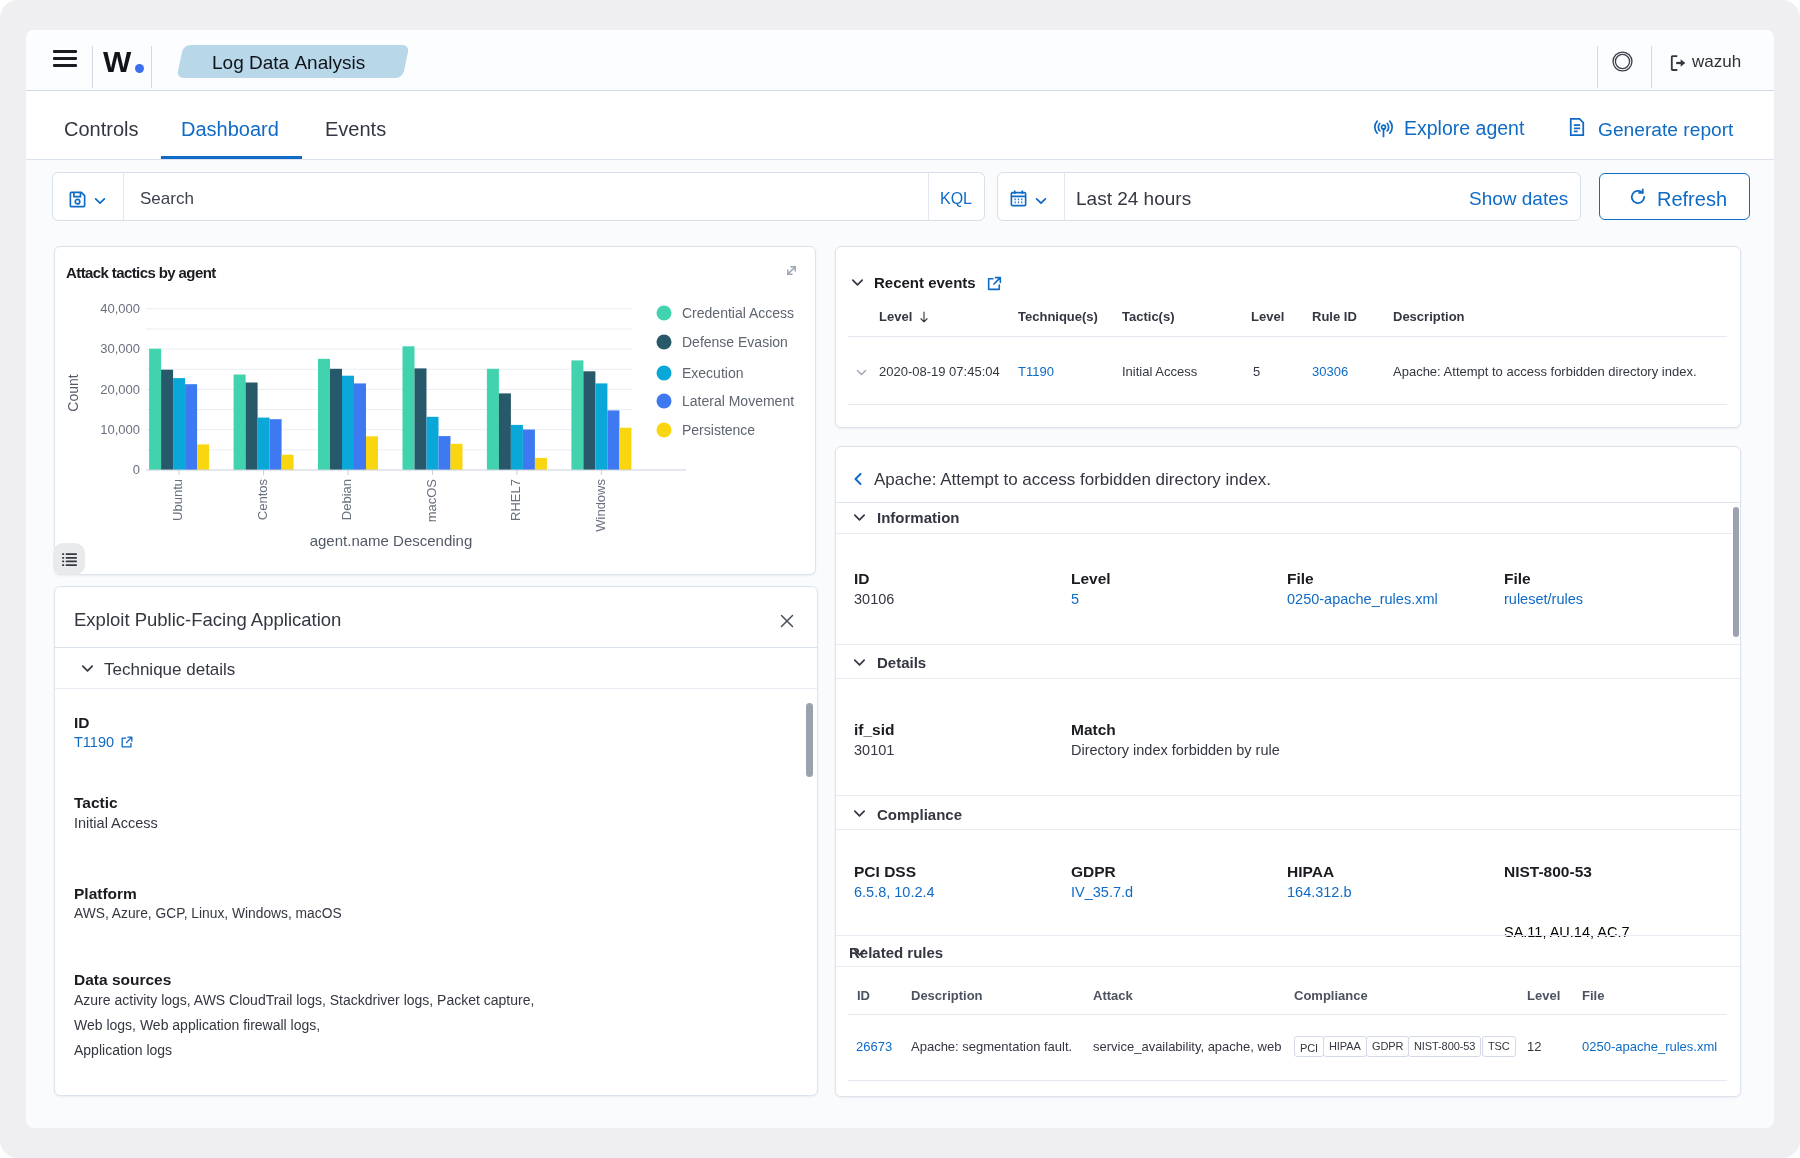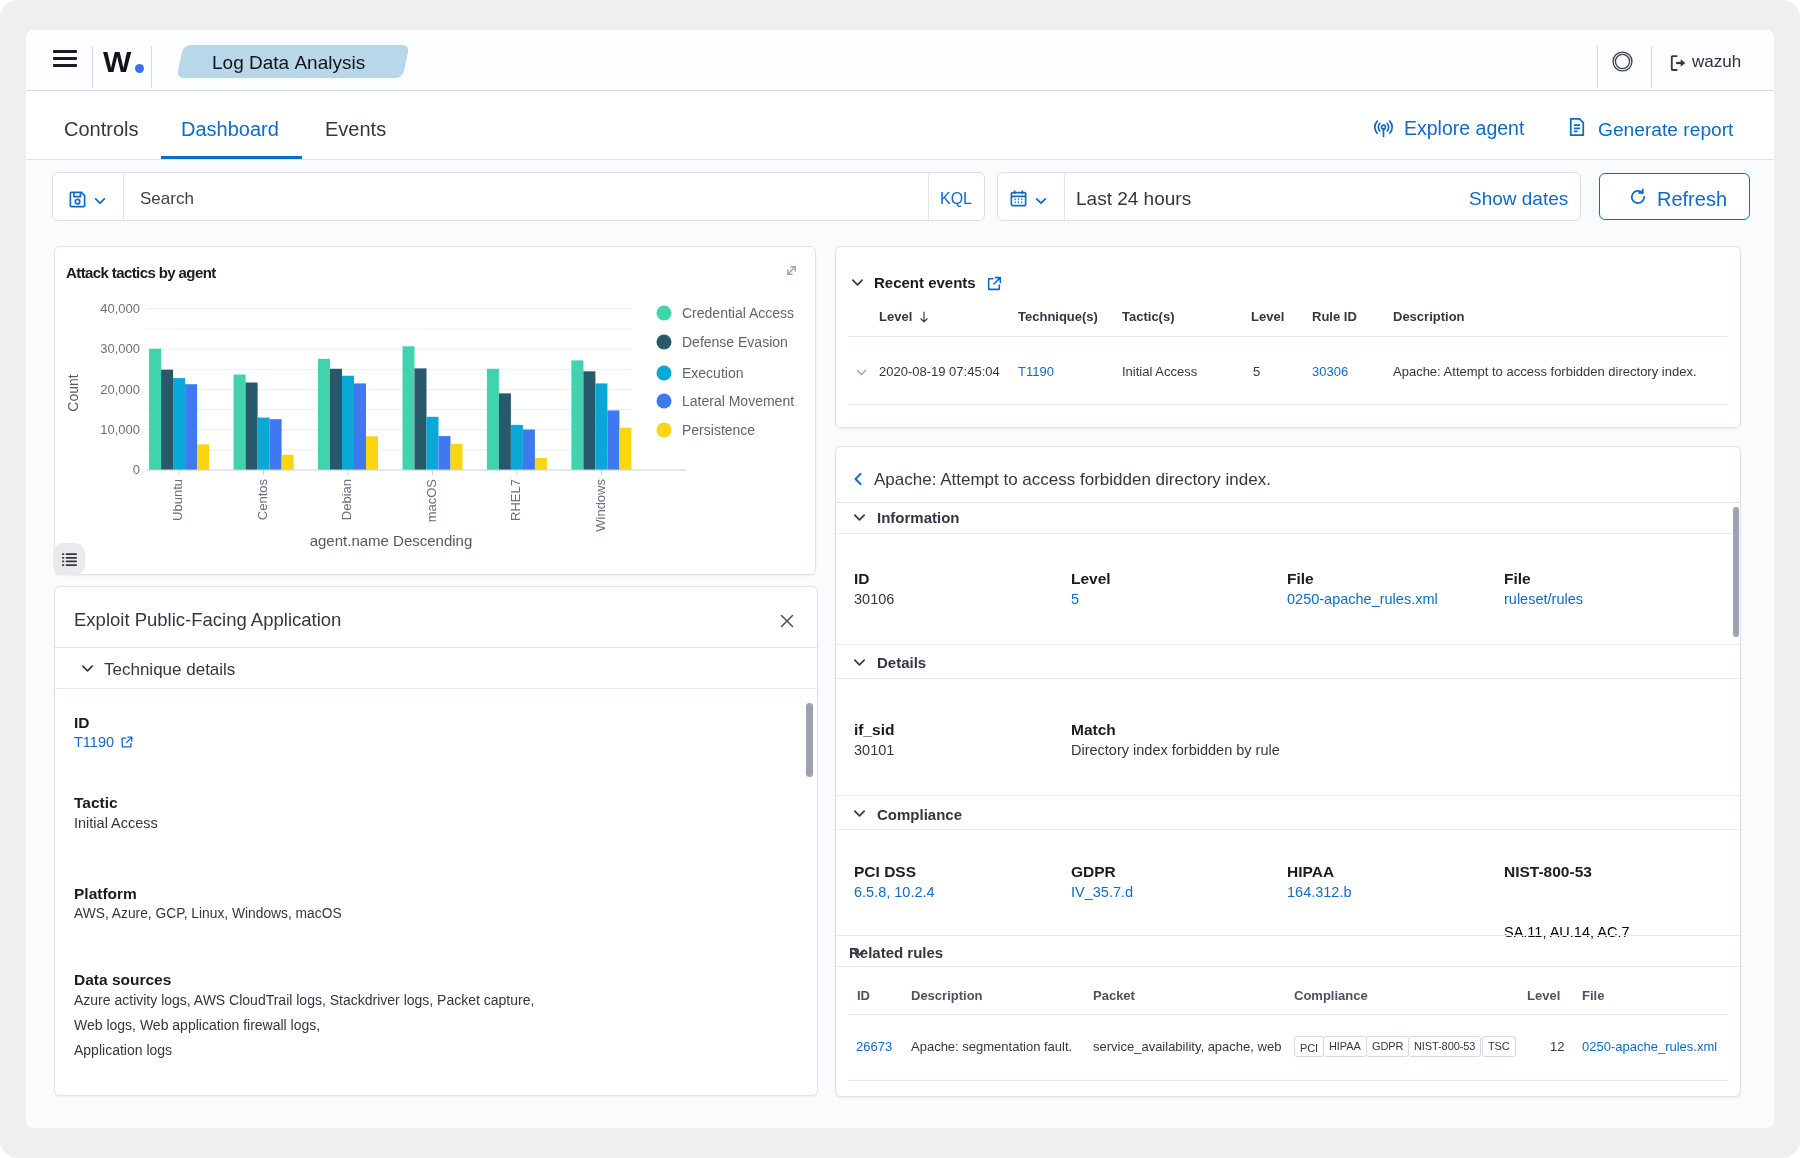--- a/index.html
+++ b/index.html
@@ -266,28 +266,28 @@
 <div style="position:absolute;left:1504px;top:863.7px;font-size:15.5px;font-weight:700;color:#1a1c21;line-height:1;white-space:nowrap;">NIST-800-53</div>
 <div style="position:absolute;left:1504px;top:885.2px;font-size:14.5px;font-weight:400;color:#000000;line-height:1;white-space:nowrap;margin-top:40px;">SA.11, AU.14, AC.7</div>
 <div style="position:absolute;left:836px;top:935px;width:904px;height:1px;background:#e8edf3"></div>
 <svg style="position:absolute;left:852px;top:945px" width="15" height="15" viewBox="0 0 16 16" fill="none" stroke="#343741" stroke-width="1.8" stroke-linecap="round" stroke-linejoin="round">
     <path d="M3 5.5 8 10.5 13 5.5"></path>
   </svg>
 <div style="position:absolute;left:849px;top:944.5px;font-size:15px;font-weight:600;color:#343741;line-height:1;white-space:nowrap;">Related rules</div>
 <div style="position:absolute;left:836px;top:966px;width:904px;height:1px;background:#e8edf3"></div>
 <div style="position:absolute;left:857px;top:989.4px;font-size:13px;font-weight:600;color:#4c5260;line-height:1;white-space:nowrap;">ID</div>
 <div style="position:absolute;left:911px;top:989.4px;font-size:13px;font-weight:600;color:#4c5260;line-height:1;white-space:nowrap;">Description</div>
-<div style="position:absolute;left:1093px;top:989.4px;font-size:13px;font-weight:600;color:#4c5260;line-height:1;white-space:nowrap;">Packet</div>
+<div style="position:absolute;left:1093px;top:989.4px;font-size:13px;font-weight:600;color:#4c5260;line-height:1;white-space:nowrap;">Attack</div>
 <div style="position:absolute;left:1294px;top:989.4px;font-size:13px;font-weight:600;color:#4c5260;line-height:1;white-space:nowrap;">Compliance</div>
 <div style="position:absolute;left:1527px;top:989.4px;font-size:13px;font-weight:600;color:#4c5260;line-height:1;white-space:nowrap;">Level</div>
 <div style="position:absolute;left:1582px;top:989.4px;font-size:13px;font-weight:600;color:#4c5260;line-height:1;white-space:nowrap;">File</div>
 <div style="position:absolute;left:848px;top:1014px;width:879px;height:1px;background:#e4e9f0"></div>
 <div style="position:absolute;left:856px;top:1039.9px;font-size:13px;font-weight:400;color:#0f6bc5;line-height:1;white-space:nowrap;">26673</div>
 <div style="position:absolute;left:911px;top:1039.9px;font-size:13px;font-weight:400;color:#343741;line-height:1;white-space:nowrap;">Apache: segmentation fault.</div>
 <div style="position:absolute;left:1093px;top:1039.9px;font-size:13px;font-weight:400;color:#343741;line-height:1;white-space:nowrap;">service_availability, apache, web</div>
 <div style="position:absolute;left:1294px;top:1035.5px;height:21px;border:1px solid #d3dae6;border-radius:3px;background:#fff;font-size:11px;letter-spacing:-0.1px;color:#343741;line-height:19px;padding:2px 5px;white-space:nowrap">PCI</div>
 <div style="position:absolute;left:1323px;top:1035.5px;height:21px;border:1px solid #d3dae6;border-radius:3px;background:#fff;font-size:11px;letter-spacing:-0.1px;color:#343741;line-height:19px;padding:0 5px;white-space:nowrap">HIPAA</div>
 <div style="position:absolute;left:1366px;top:1035.5px;height:21px;border:1px solid #d3dae6;border-radius:3px;background:#fff;font-size:11px;letter-spacing:-0.1px;color:#343741;line-height:19px;padding:0 5px;white-space:nowrap">GDPR</div>
 <div style="position:absolute;left:1408px;top:1035.5px;height:21px;border:1px solid #d3dae6;border-radius:3px;background:#fff;font-size:11px;letter-spacing:-0.1px;color:#343741;line-height:19px;padding:0 5px;white-space:nowrap">NIST-800-53</div>
 <div style="position:absolute;left:1482px;top:1035.5px;height:21px;border:1px solid #d3dae6;border-radius:3px;background:#fff;font-size:11px;letter-spacing:-0.1px;color:#343741;line-height:19px;padding:0 5px;white-space:nowrap">TSC</div>
-<div style="position:absolute;left:1527px;top:1039.9px;font-size:13px;font-weight:400;color:#343741;line-height:1;white-space:nowrap;margin-left:23px;">12</div>
+<div style="position:absolute;left:1527px;top:1039.9px;font-size:13px;font-weight:400;color:#343741;line-height:1;white-space:nowrap;">12</div>
 <div style="position:absolute;left:1582px;top:1039.9px;font-size:13px;font-weight:400;color:#0f6bc5;line-height:1;white-space:nowrap;">0250-apache_rules.xml</div>
 <div style="position:absolute;left:848px;top:1080px;width:879px;height:1px;background:#e4e9f0"></div>
 <div class="abs" style="left:1733px;top:507px;width:6px;height:130px;background:#9ba1ae;border-radius:3px"></div>
 </body></html>

